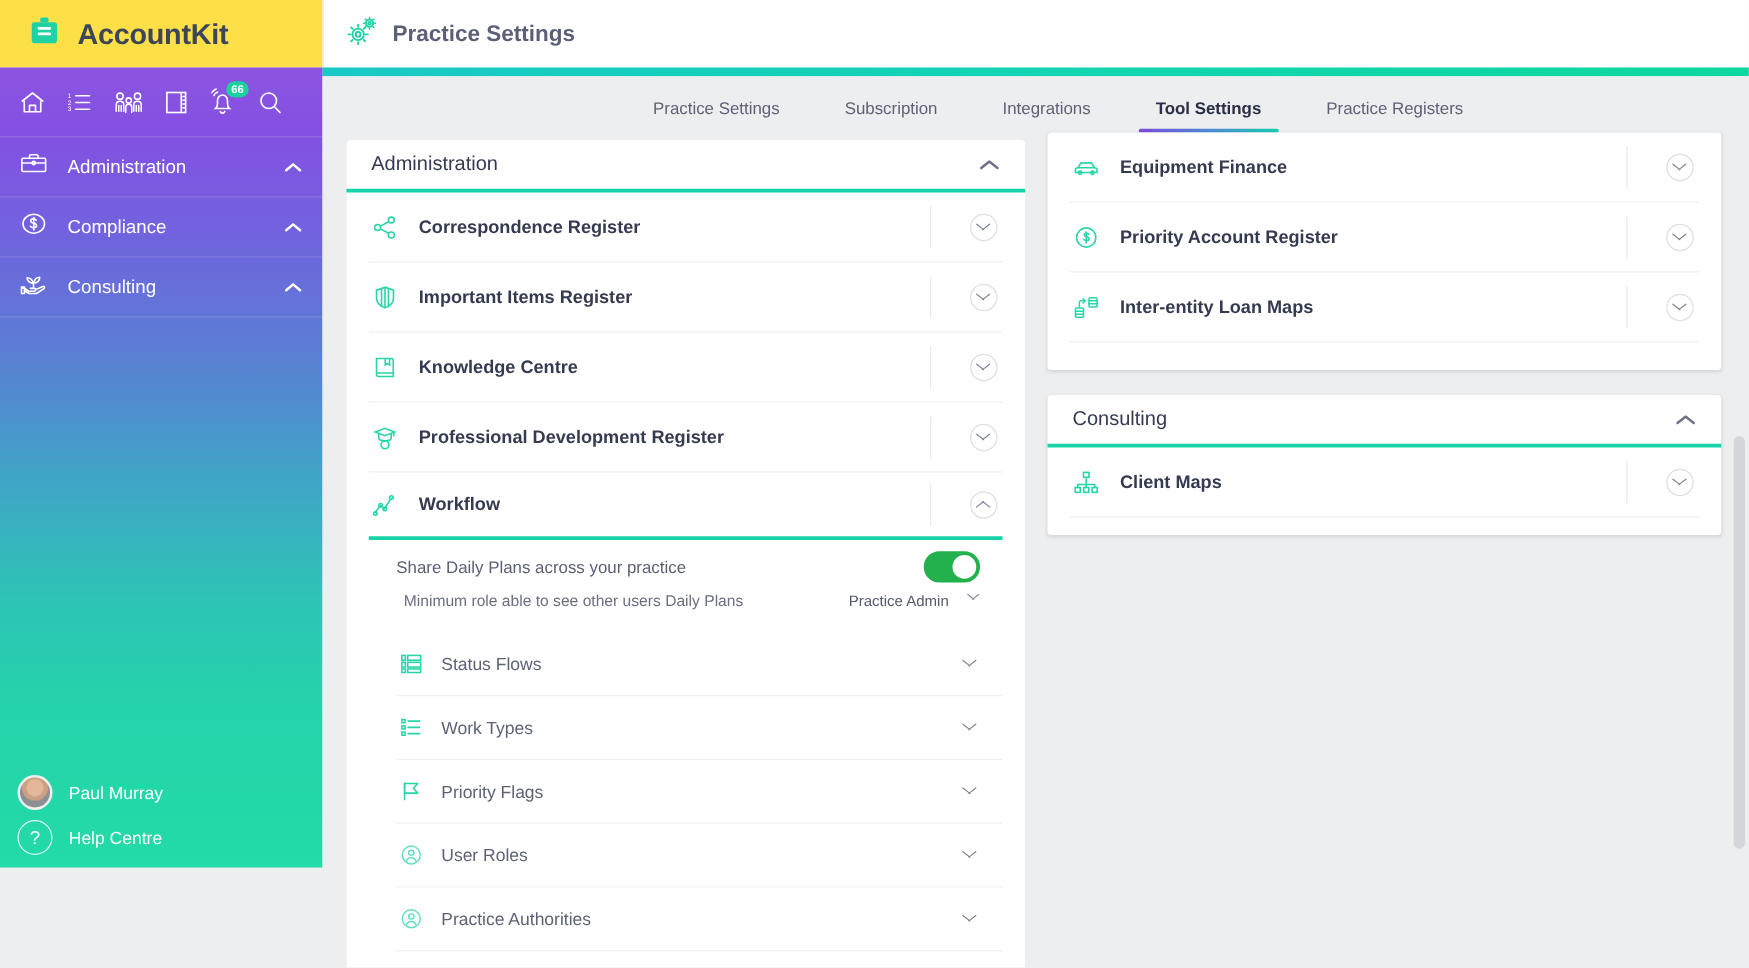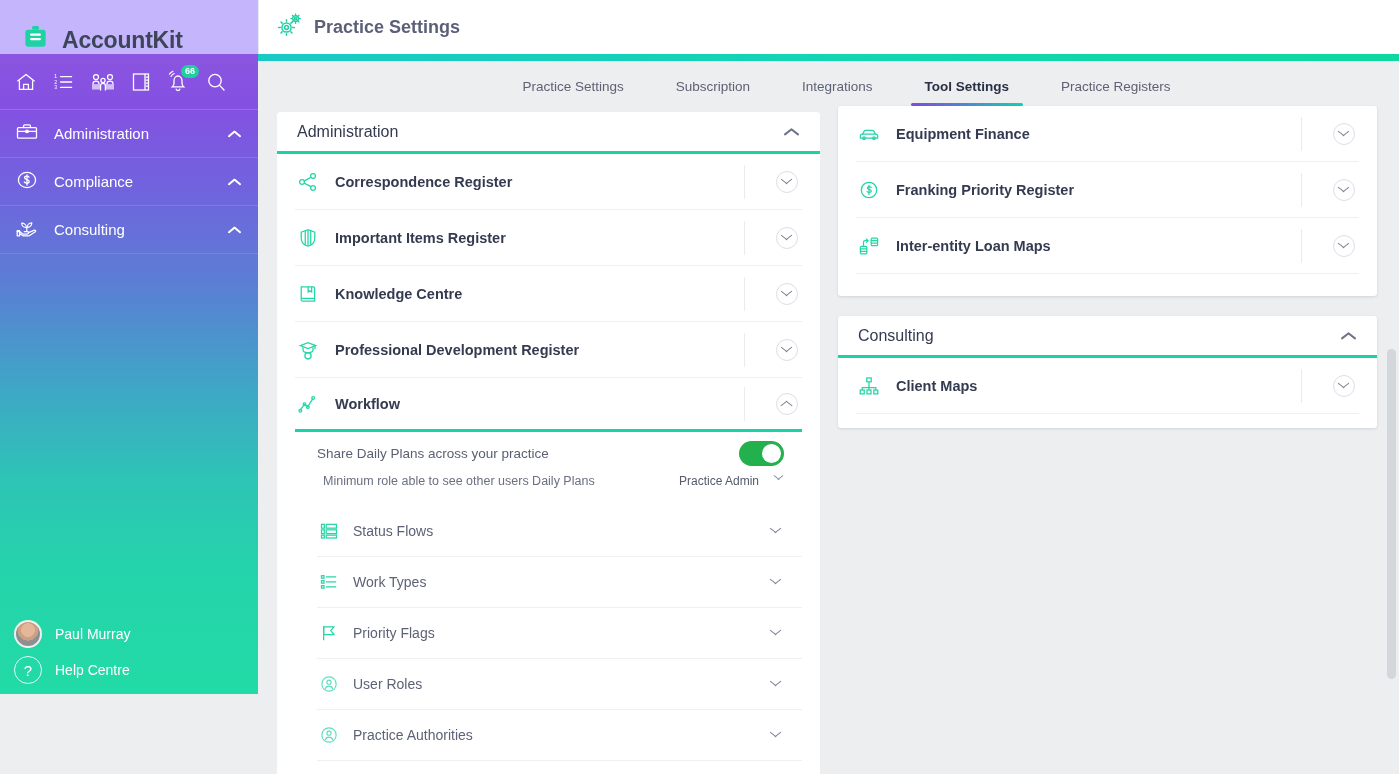--- a/index.html
+++ b/index.html
@@ -9,22 +9,22 @@
     font-family: "Liberation Sans", sans-serif;
     background: #eceef0;
   }
 
   
   .topbar {
     position: absolute; top: 0; left: 0; width: 1399px; height: 54px;
     background: #ffffff; display: flex; align-items: center;
   }
   .brand {
-    width: 258px; height: 54px; display: flex; align-items: flex-end;
-    padding-left: 22px; gap: 13px; background: #c4b5fd;
+    width: 258px; height: 54px; display: flex; align-items: center;
+    padding-left: 22px; gap: 13px; background: #fde047;
   }
   .brand-name {
     font-size: 23px; font-weight: bold; color: #3d4559; letter-spacing: -0.2px;
   }
   .header-divider {
     width: 1px; height: 54px; background: #e8eaed;
   }
   .page-title-wrap {
     display: flex; align-items: center; gap: 11px; padding-left: 16px;
   }
@@ -577,21 +577,21 @@
           </div>
 
           <div class="row">
             <span class="row-icon">
               <svg width="22" height="22" viewBox="0 0 24 24" fill="none" stroke="#26d6a8" stroke-width="1.4" stroke-linecap="round">
                   <circle cx="12" cy="12" r="8.4"></circle>
                   <path d="M14.3 9.3c-.5-.7-1.3-1-2.1-1-1.1 0-1.9.6-1.9 1.5 0 2.1 4.2 1 4.2 3.3 0 1-.9 1.6-2.2 1.6-.9 0-1.7-.3-2.3-1"></path>
                   <path d="M12 7.2v9.6"></path>
                 </svg>
             </span>
-            <span class="row-label">Franking Priority Register</span>
+            <span class="row-label">Priority Account Register</span>
             <span class="row-ctrl">
                 <span class="circ-chev">
                   <span class="chev-d"></span>
                 </span>
               </span>
           </div>
 
           <div class="row">
             <span class="row-icon">
               <svg width="22" height="22" viewBox="0 0 24 24" fill="none" stroke="#26d6a8" stroke-width="1.3" stroke-linecap="round">

